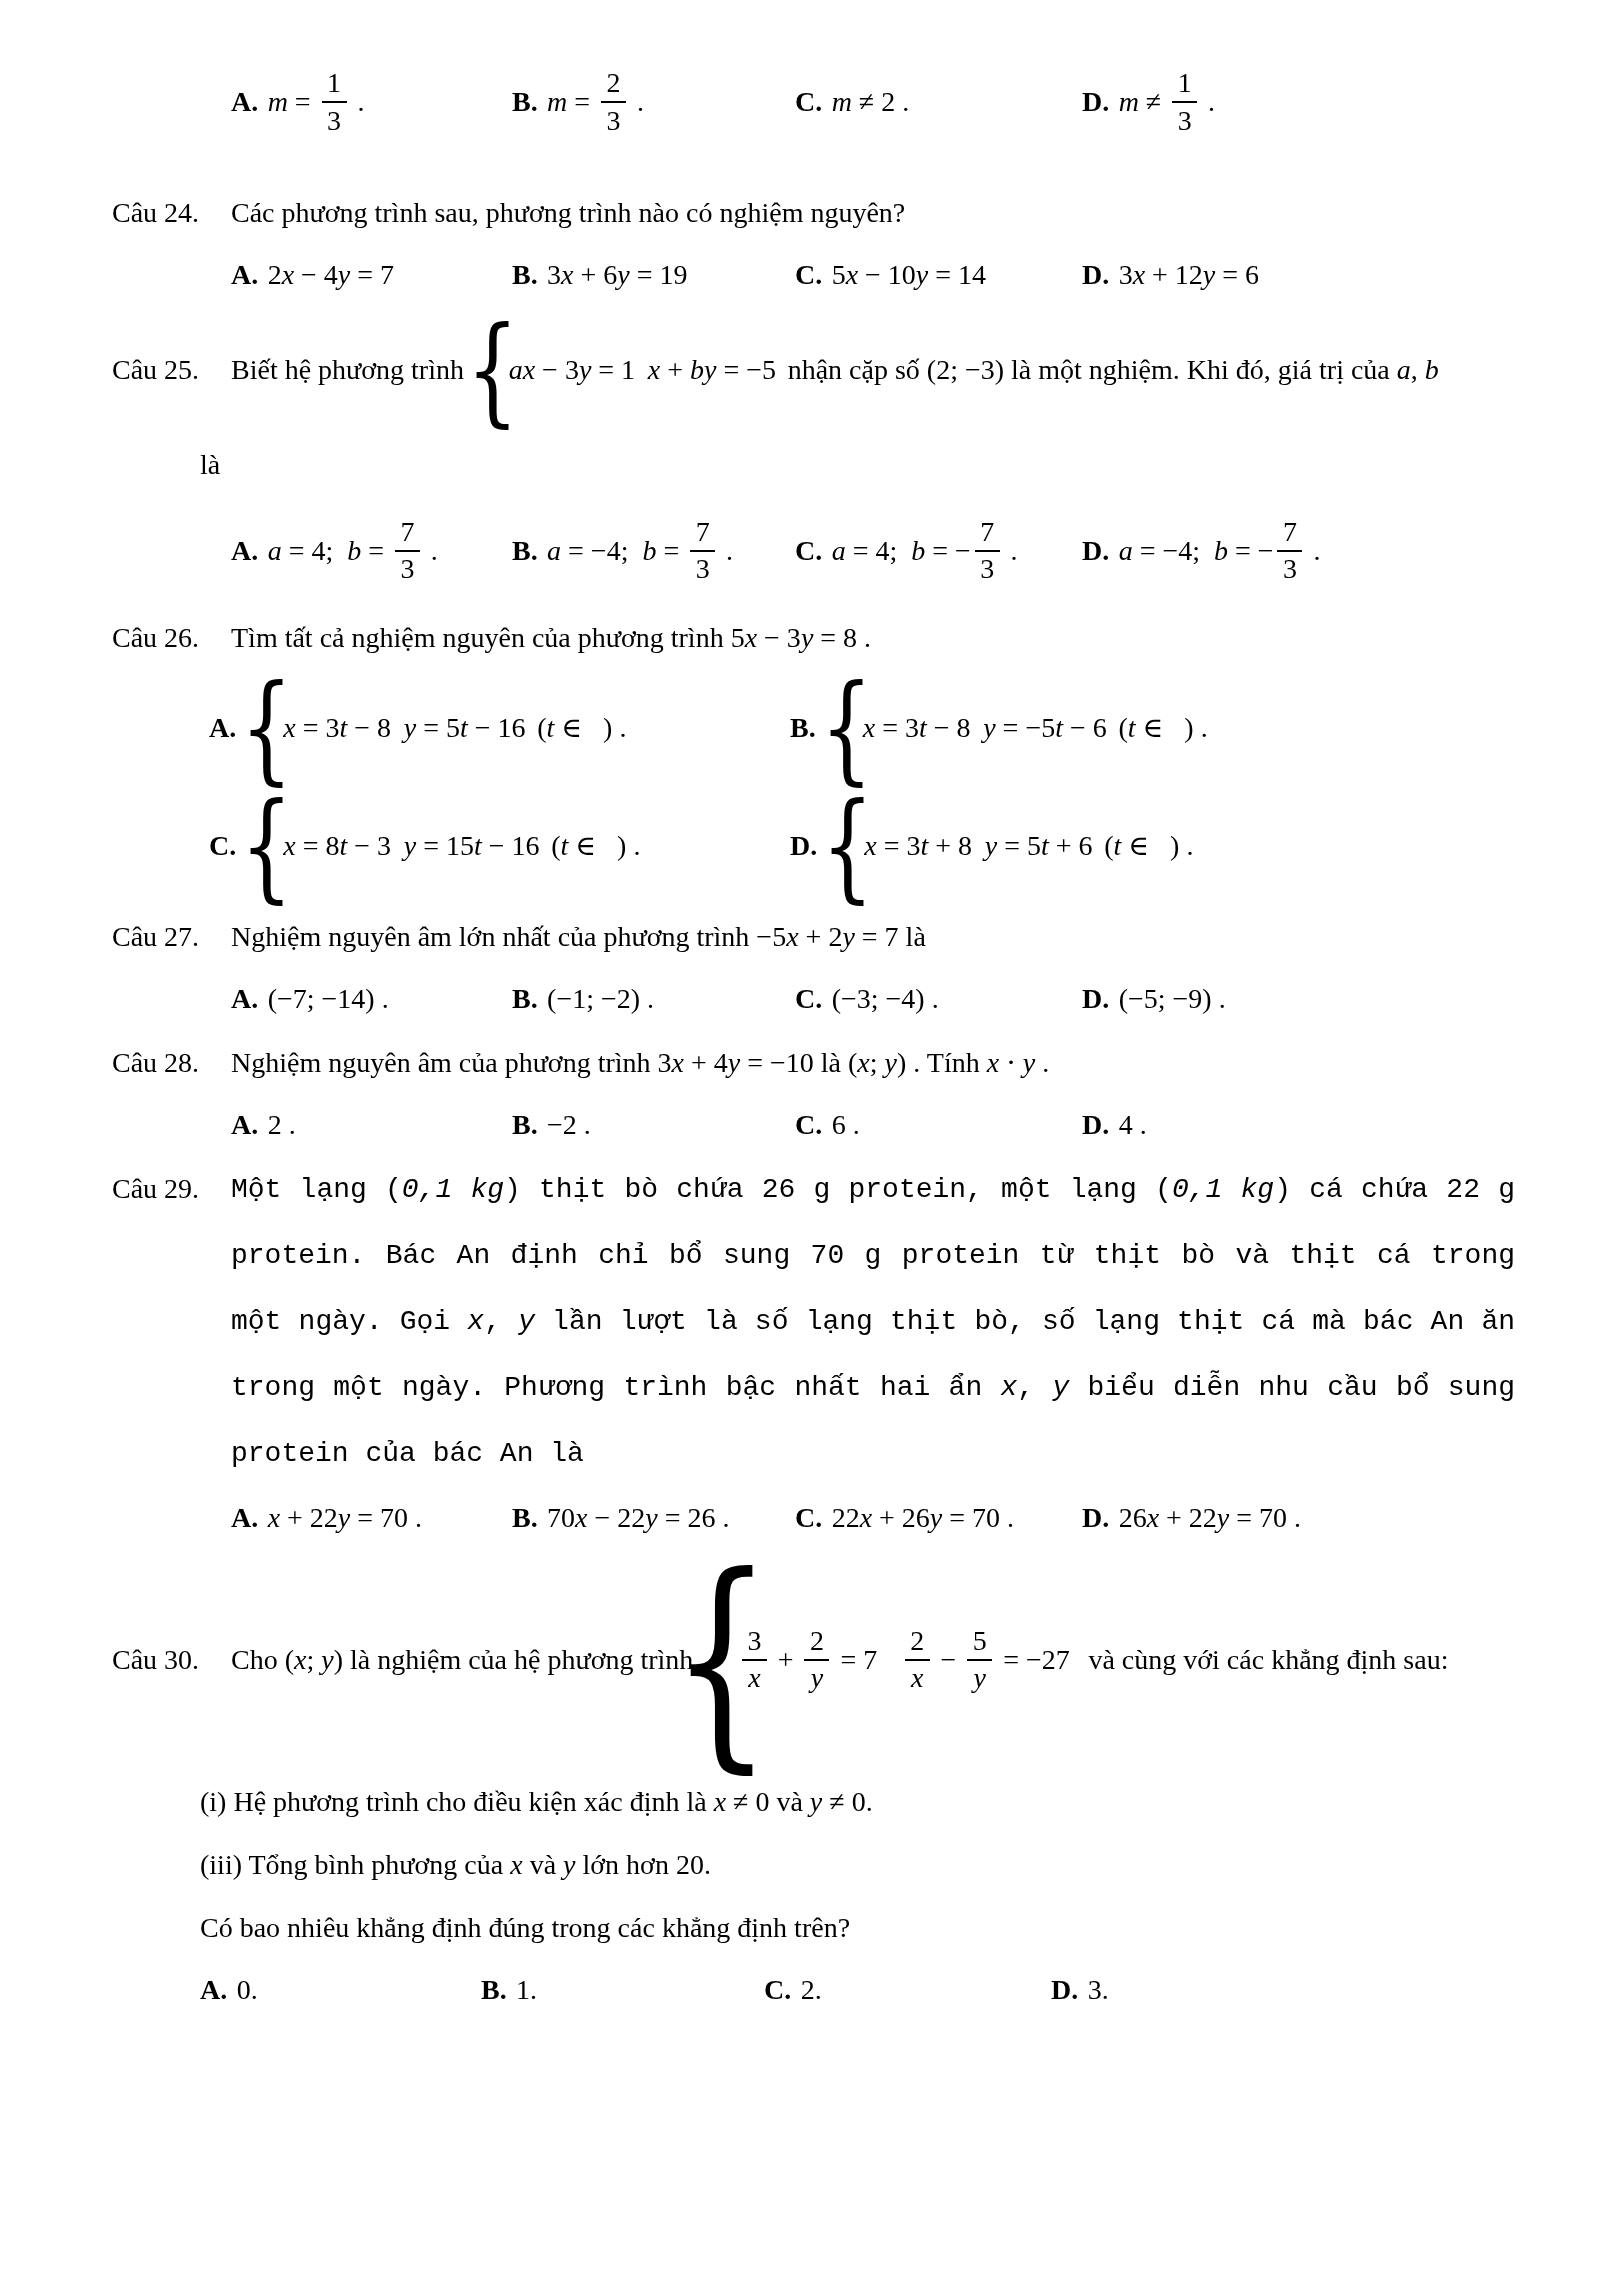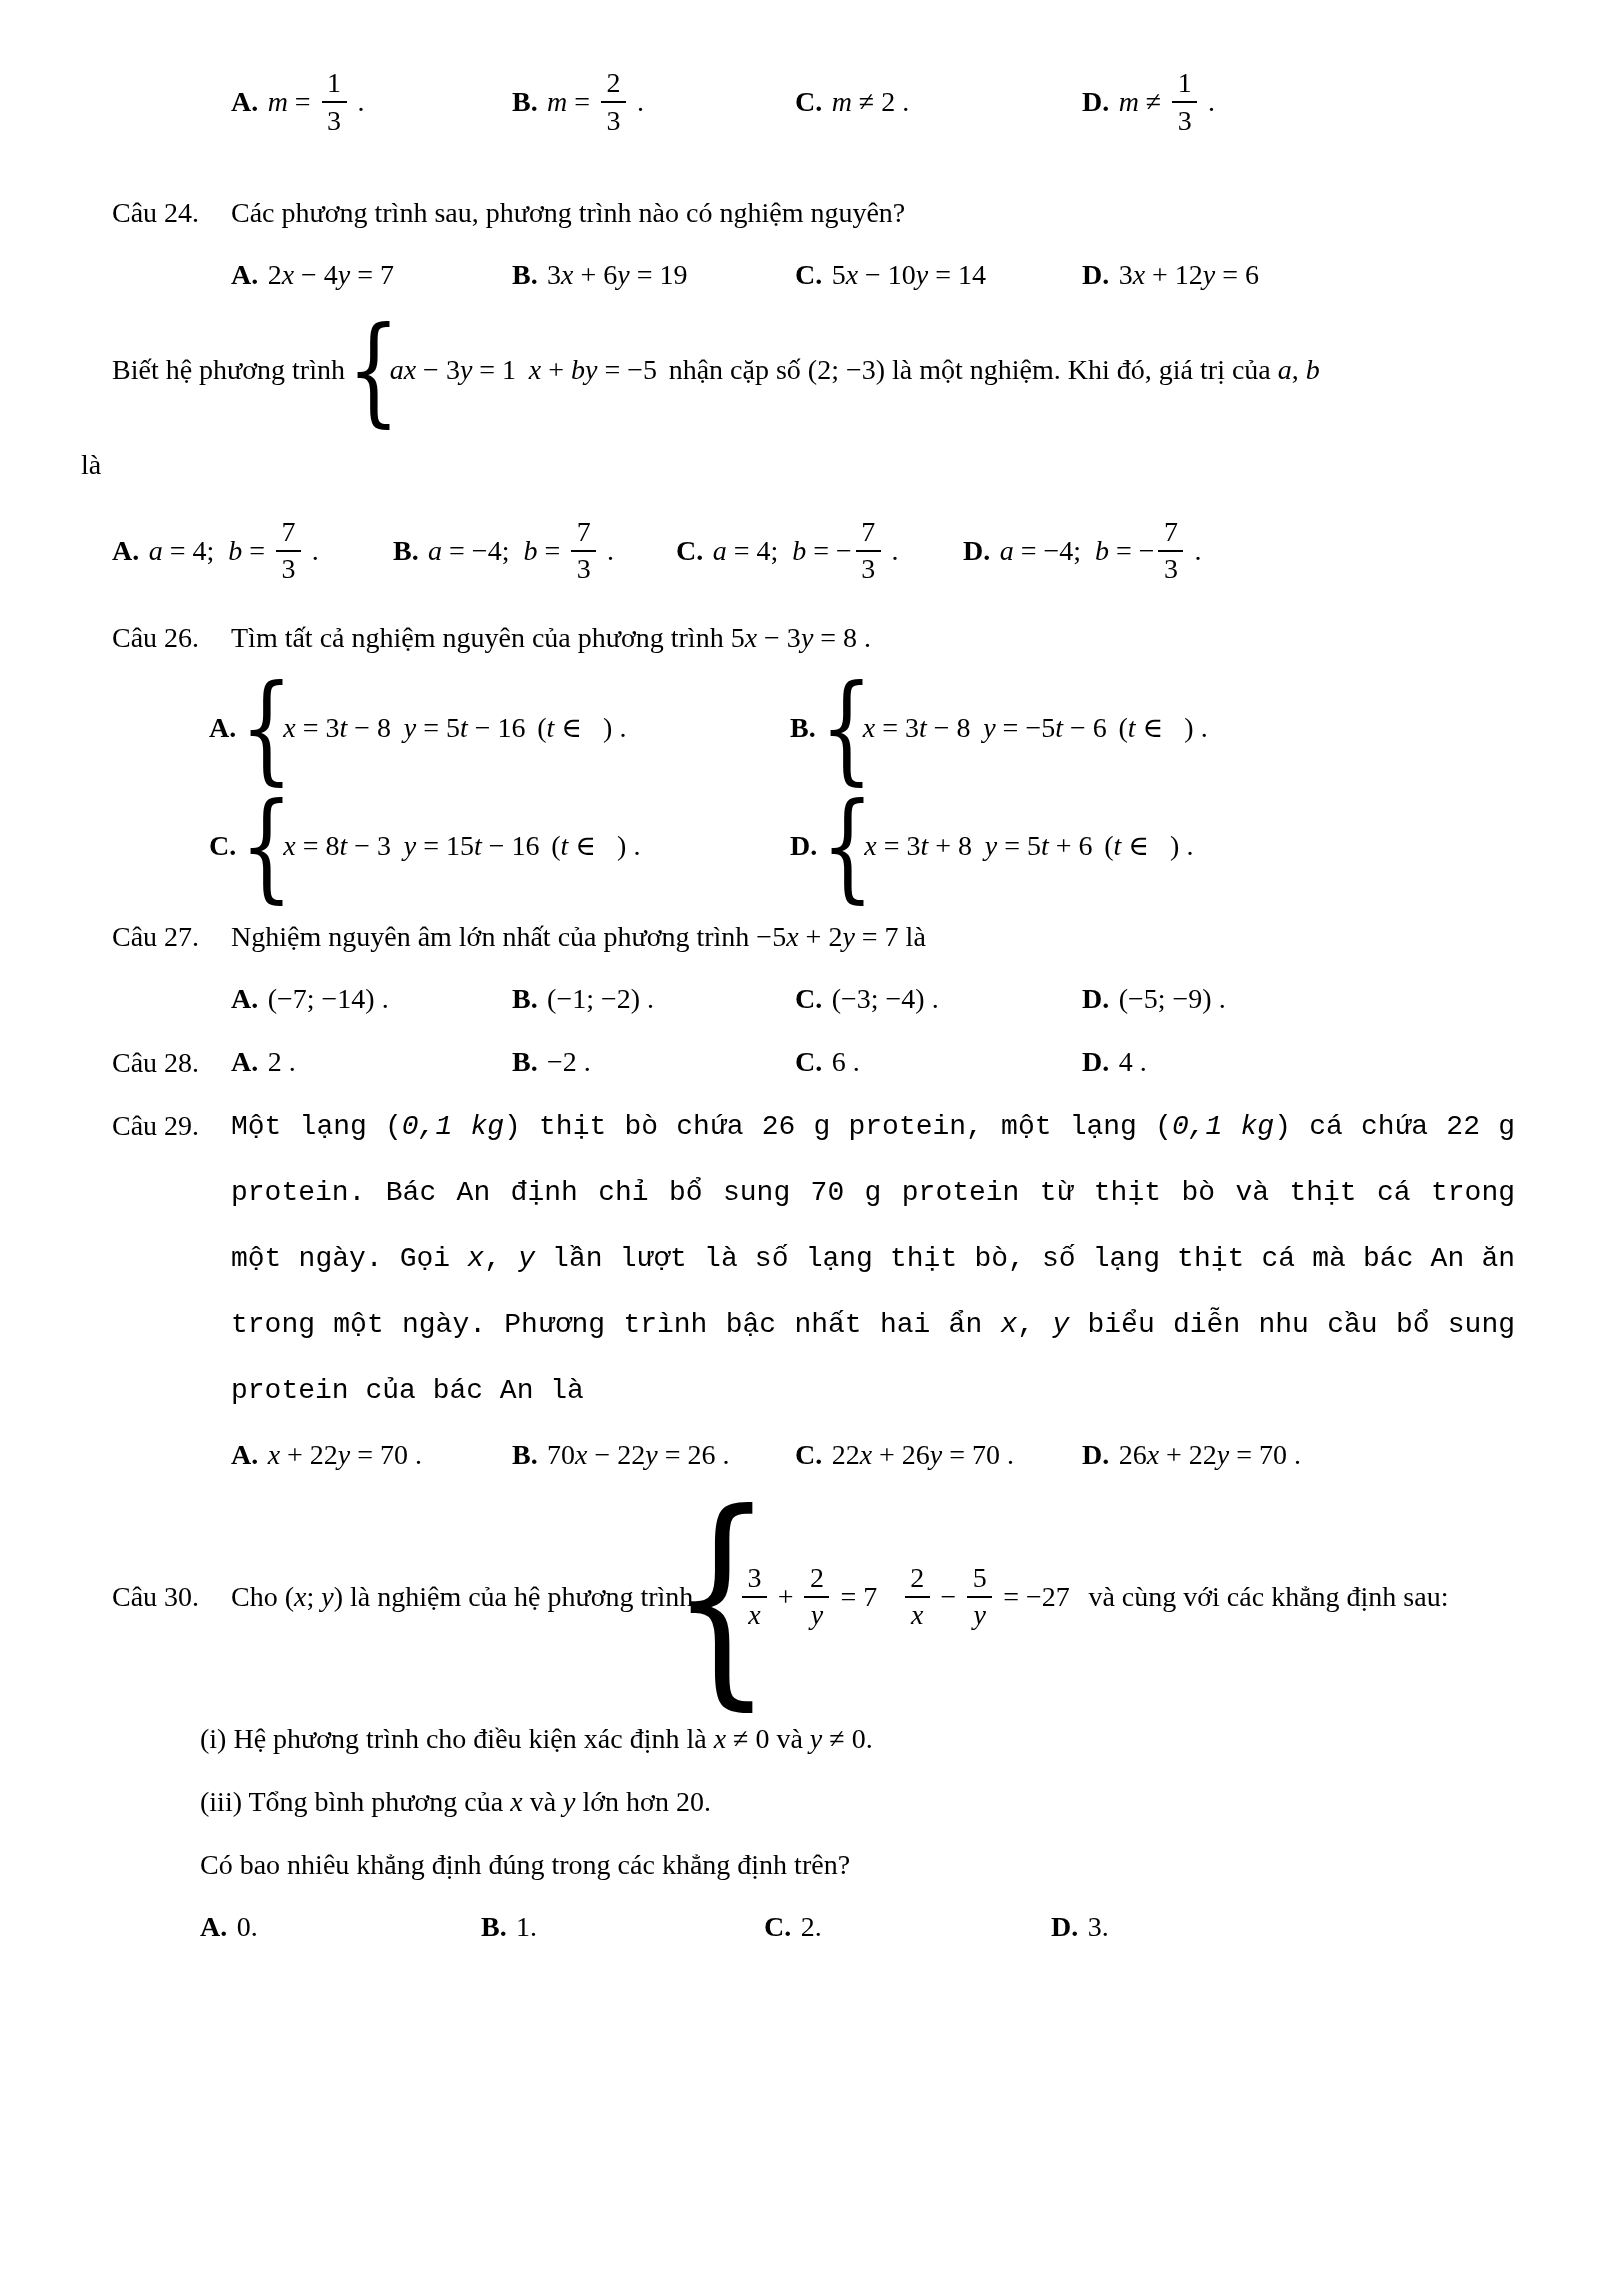--- a/index.html
+++ b/index.html
@@ -94,20 +94,21 @@
           </div>
         <div class="oD">
             <span class="ol">D.</span>
             <span class="om">3<i class="v">x</i> + 12<i class="v">y</i> = 6</span>
           </div>
       </div>
     </div>
   </div>
 
   <div class="q">
+    <div class="ql h160 mline">Câu 25.</div>
     <div class="qc">
       <div class="mline h160">Biết hệ phương trình <span class="sys"><span class="brace">{</span><span class="syscol"><span class="sysline"><i class="v">ax</i> − 3<i class="v">y</i> = 1</span><span class="sysline"><i class="v">x</i> + <i class="v">by</i> = −5</span></span></span> nhận cặp số (2; −3) là một nghiệm. Khi đó, giá trị của <i class="v">a</i>, <i class="v">b</i></div>
       <div class="line indent">là</div>
       <div class="opts fr">
         <div class="oA">
             <span class="ol">A.</span>
             <span class="om"><i class="v">a</i> = 4;  <i class="v">b</i> = <span class="frac"><span class="fn">7</span><span class="fd">3</span></span> .</span>
           </div>
         <div class="oB">
             <span class="ol">B.</span>
@@ -173,20 +174,21 @@
             <span class="ol">D.</span>
             <span class="om">(−5; −9) .</span>
           </div>
       </div>
     </div>
   </div>
 
   <div class="q">
     <div class="ql">Câu 28.</div>
     <div class="qc">
+      <div class="line">Nghiệm nguyên âm của phương trình 3<i class="v">x</i> + 4<i class="v">y</i> = −10 là (<i class="v">x</i>; <i class="v">y</i>) . Tính <i class="v">x</i> ⋅ <i class="v">y</i> .</div>
       <div class="opts">
         <div class="oA">
             <span class="ol">A.</span>
             <span class="om">2 .</span>
           </div>
         <div class="oB">
             <span class="ol">B.</span>
             <span class="om">−2 .</span>
           </div>
         <div class="oC">

